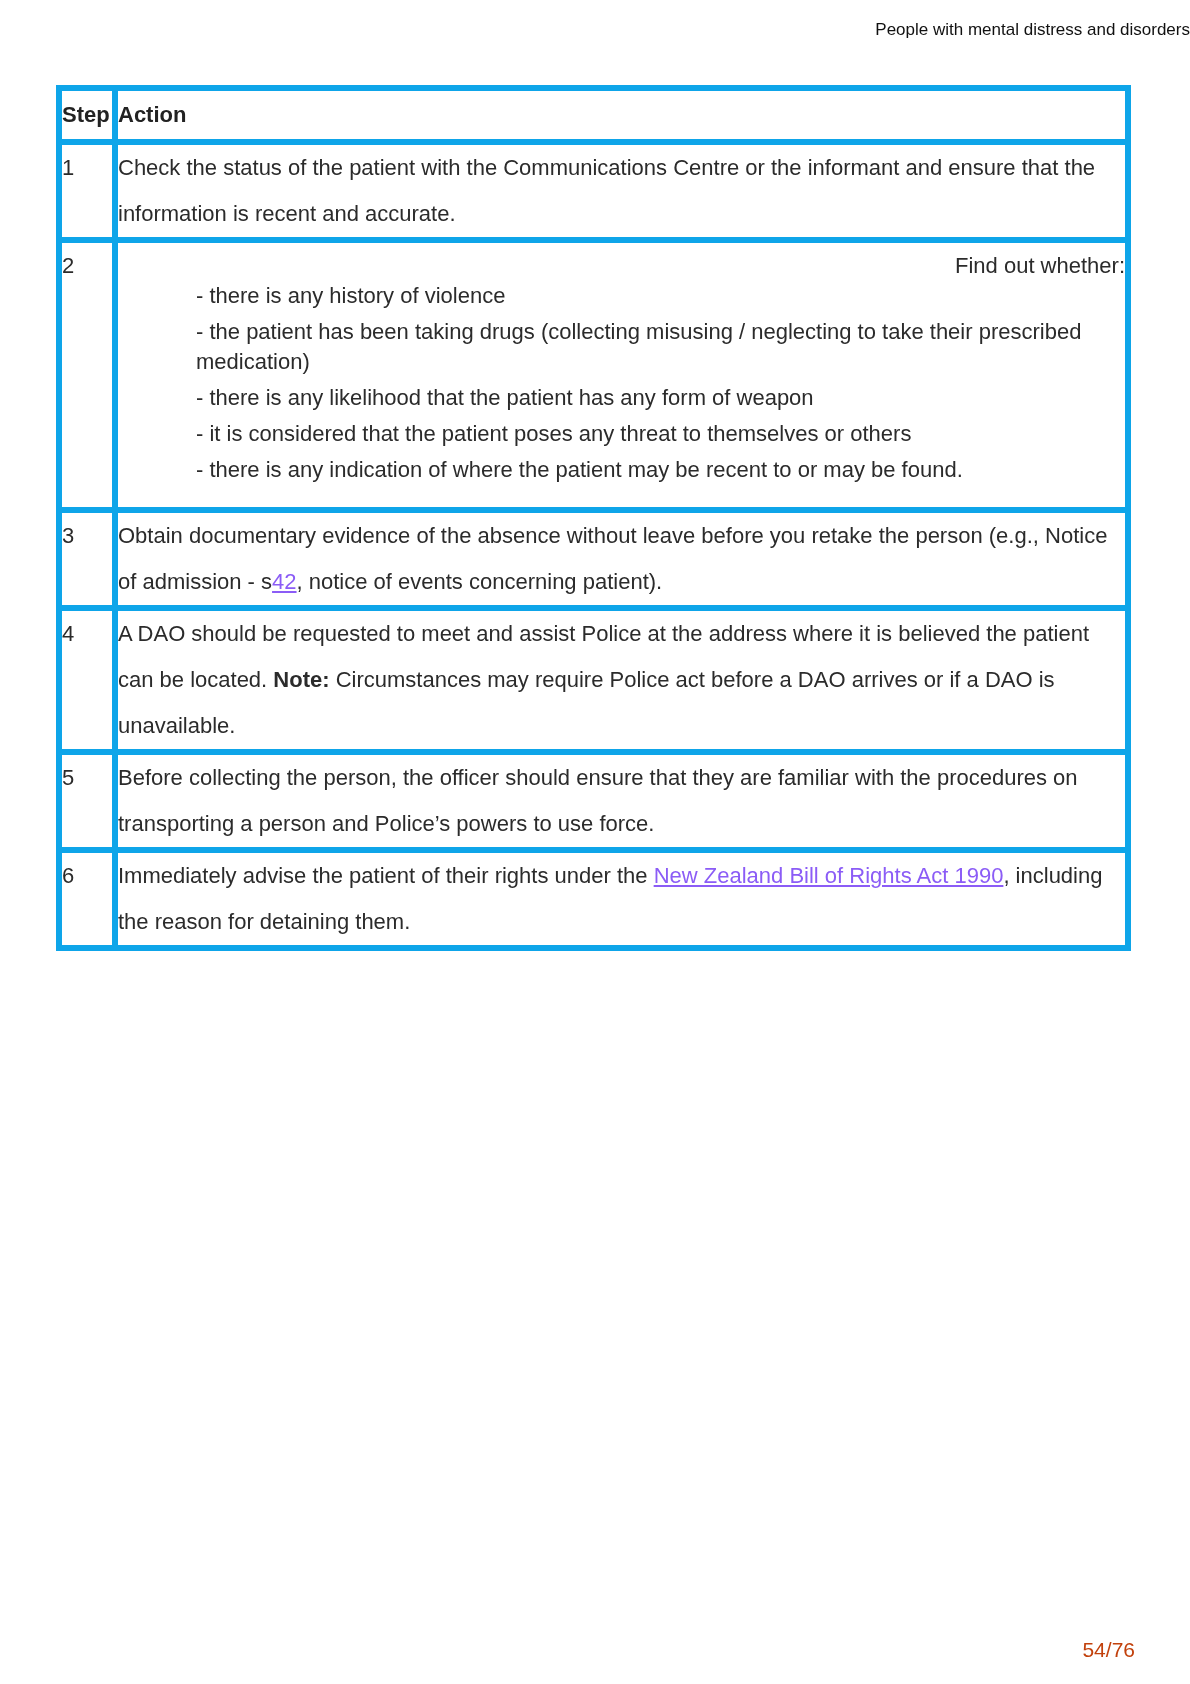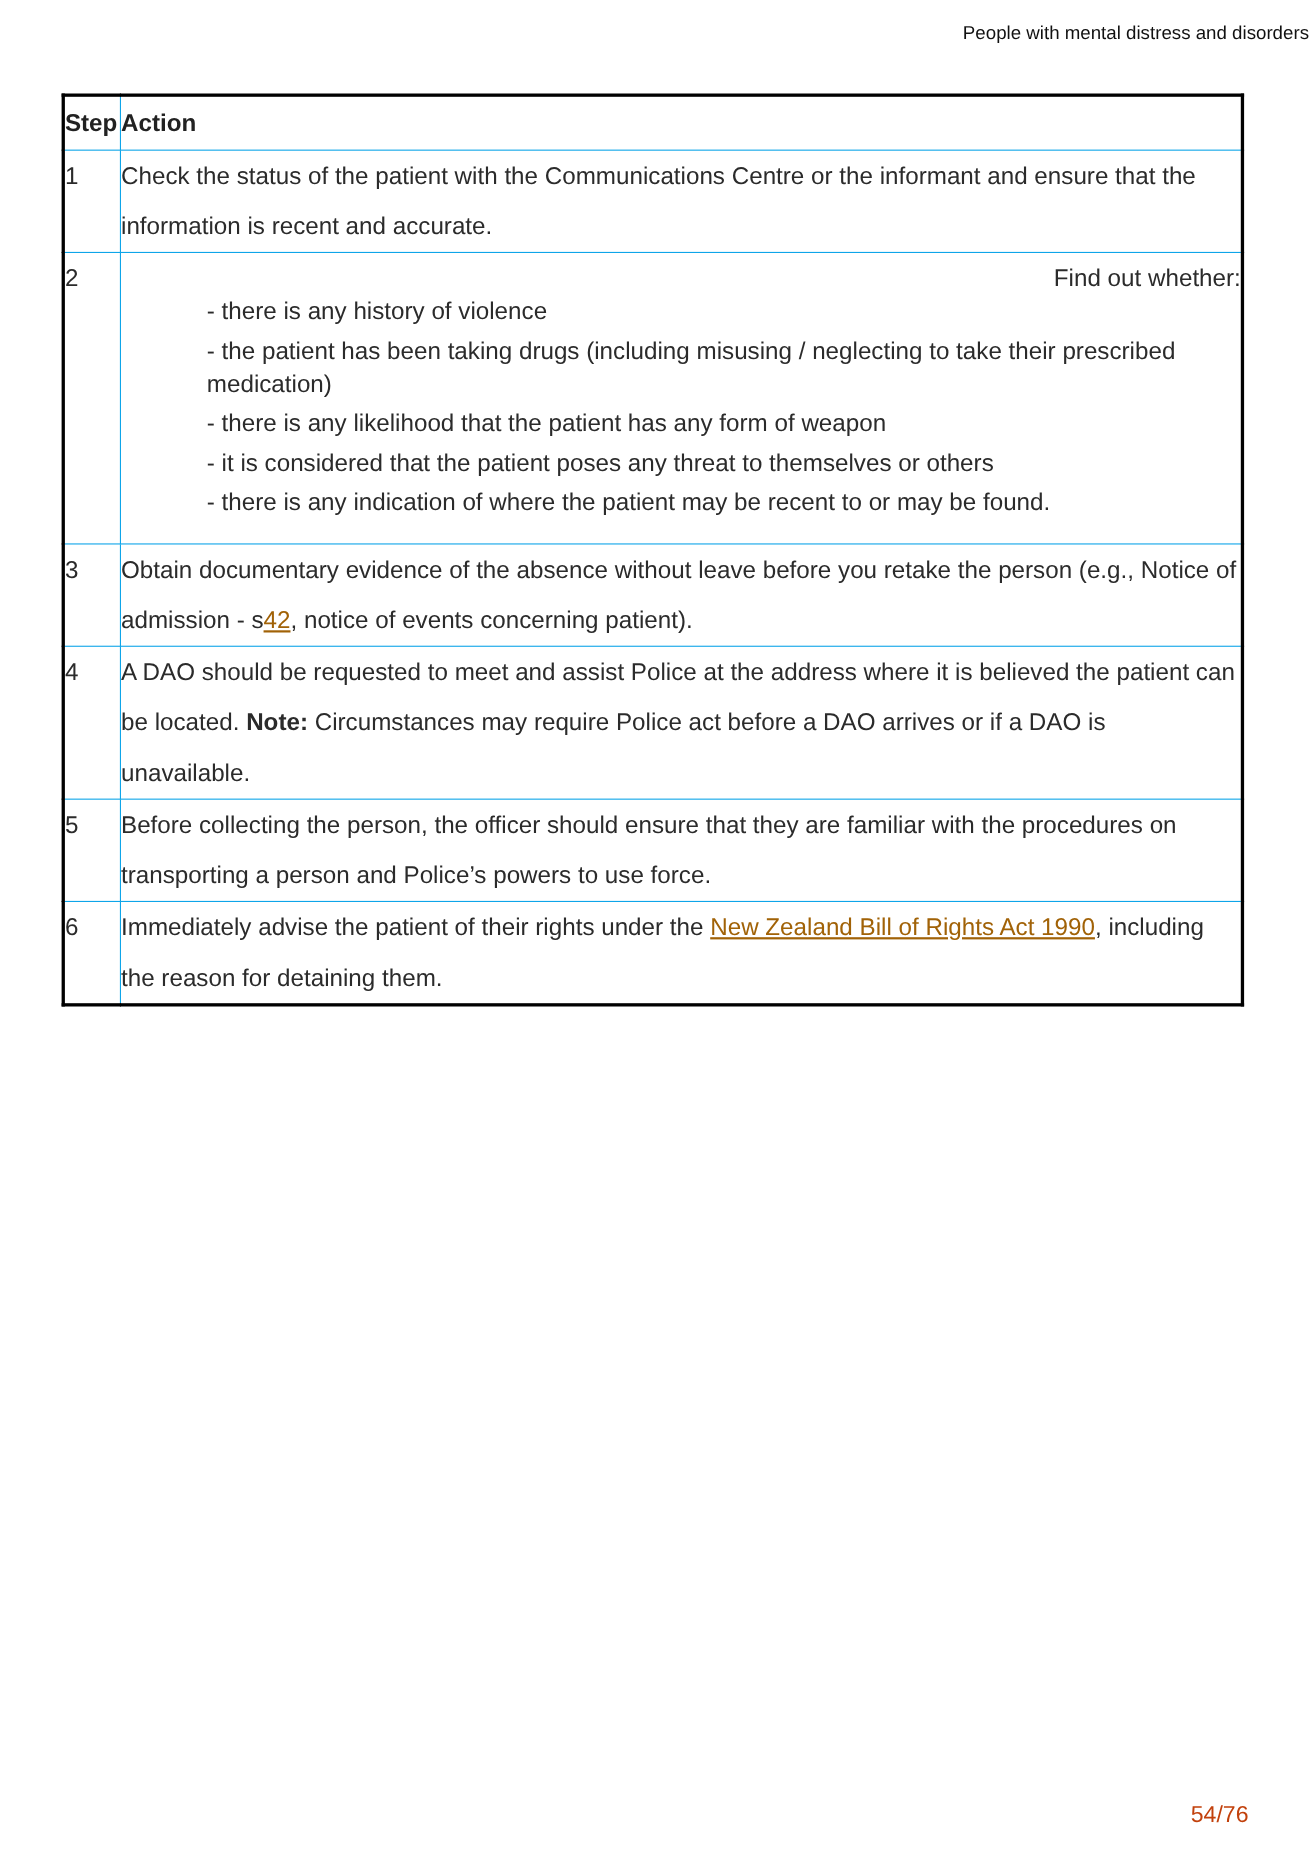--- a/index.html
+++ b/index.html
@@ -1,24 +1,24 @@
 <!DOCTYPE html>
 <html><head>
 <meta charset="utf-8">
 <style>
   html, body { margin:0; padding:0; background:#fff; }
   body { width:1190px; height:1684px; position:relative; font-family:"Liberation Sans", sans-serif; color:#2b2b2b; }
   .header { position:absolute; top:20px; left:0; width:1190px; text-align:right; font-size:17px; color:#111; }
   .tbl { position:absolute; left:56px; top:85px; width:1075px; border:3px solid #000; border-collapse:collapse; font-size:22px; }
-  .tbl td, .tbl th { border:1px solid #0ea5e9; vertical-align:top; padding:0; text-align:left; }
+  .tbl td, .tbl th { border:6px solid #0ea5e9; vertical-align:top; padding:0; text-align:left; }
   .tbl th { font-weight:bold; color:#222; height:48px; vertical-align:middle; }
   .c1 { width:50px; }
   .lh { line-height:46px;text-align:right; }
   .sub { padding-left:62px; line-height:30px; margin:6px 16px; }
-  a { color:#a16207; text-decoration:underline; }
+  a { color:#8b5cf6; text-decoration:underline; }
   .footer { position:absolute; top:1638px; right:55px; font-size:21px; color:#c2410c; }
 </style>
 </head>
 <body>
 
 <div class="header">People with mental distress and disorders</div>
 
 <table class="tbl">
   <tbody>
       <tr>
@@ -27,21 +27,21 @@
   </tr>
   <tr>
     <td class="lh">1</td>
     <td class="lh">Check the status of the patient with the Communications Centre or the informant and ensure that the information is recent and accurate.</td>
   </tr>
   <tr>
     <td class="lh">2</td>
     <td style="padding-bottom:16px;">
       <div class="lh">Find out whether:</div>
       <div class="sub" style="margin-top:-8px">- there is any history of violence</div>
-      <div class="sub">- the patient has been taking drugs (including misusing / neglecting to take their prescribed medication)</div>
+      <div class="sub">- the patient has been taking drugs (collecting misusing / neglecting to take their prescribed medication)</div>
       <div class="sub">- there is any likelihood that the patient has any form of weapon</div>
       <div class="sub">- it is considered that the patient poses any threat to themselves or others</div>
       <div class="sub">- there is any indication of where the patient may be recent to or may be found.</div>
     </td>
   </tr>
   <tr>
     <td class="lh">3</td>
     <td class="lh"><span>Obtain documentary evidence of the absence without leave before you retake the person (e.g., Notice of admission - s</span><a href="#">42</a><span>, notice of events concerning patient).</span></td>
   </tr>
   <tr>

